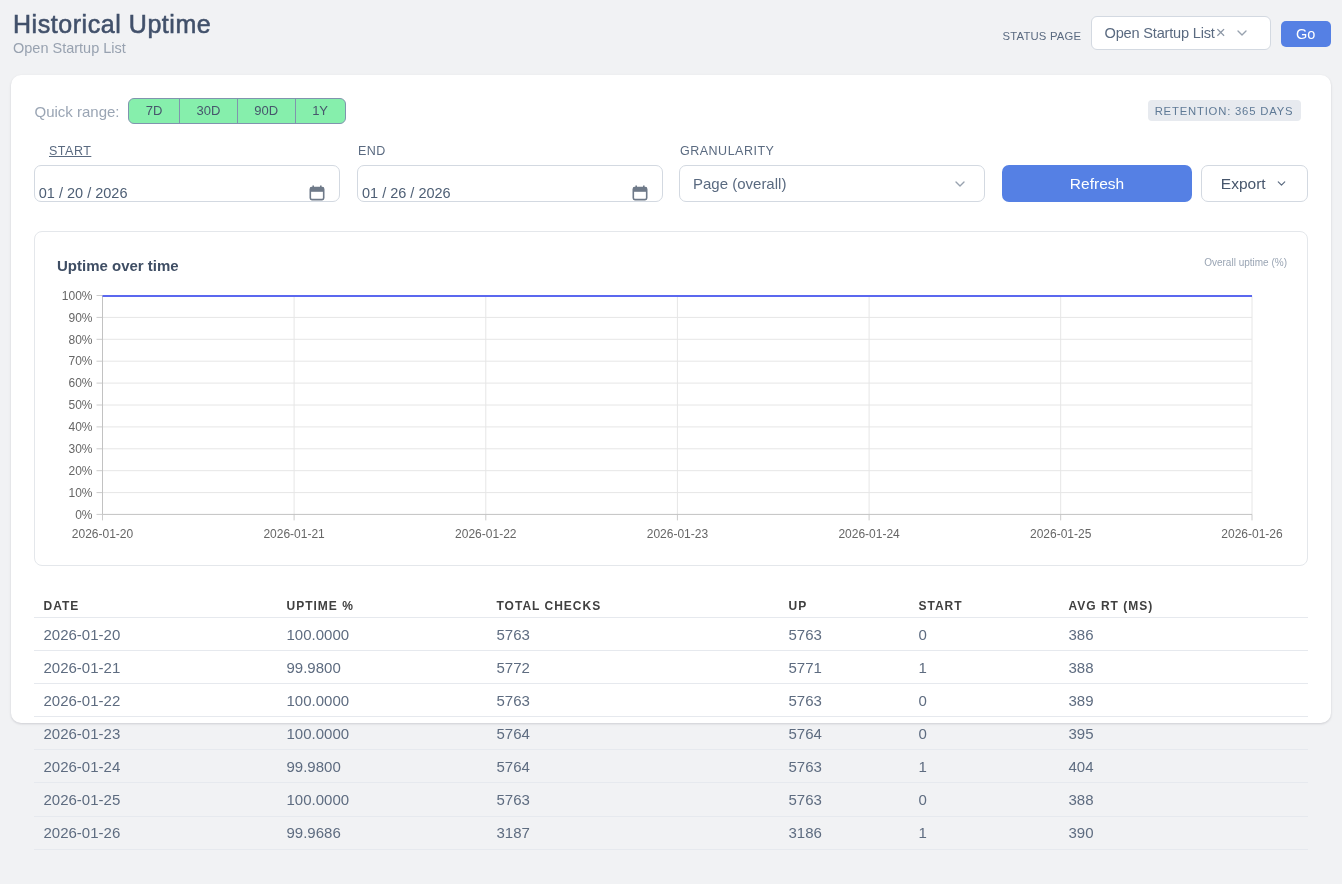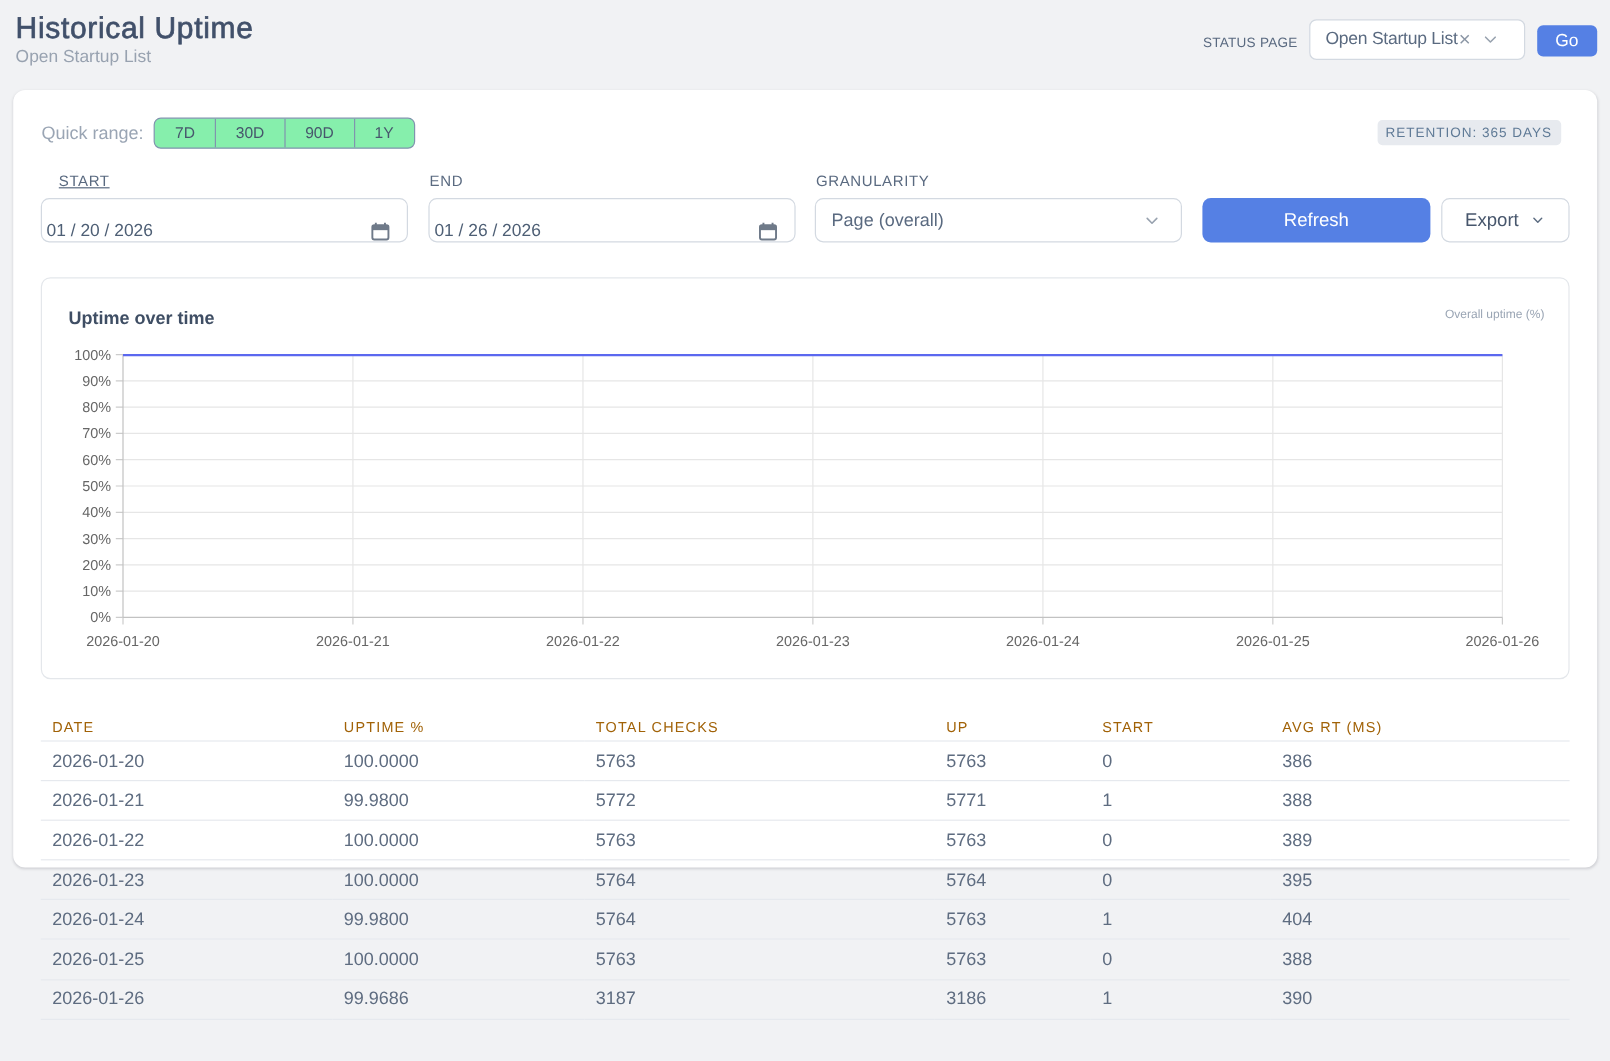--- a/index.html
+++ b/index.html
@@ -32,21 +32,21 @@
   .selectinput { width:306px; padding:0 16px 0 13px; justify-content:space-between; }
   .selectinput .dt { font-size:15px; color:#5a6a80; }
   .btn-refresh { position:absolute; left:991px; top:90px; width:190px; height:37px; background:#5580e4; border-radius:7px; color:#fff; font-size:15.5px; display:flex; align-items:center; justify-content:center; }
   .btn-export { position:absolute; left:1190px; top:90px; width:106.5px; height:37px; background:#fff; border:1px solid #d3d9e1; border-radius:7px; color:#47566c; font-size:15.5px; display:flex; align-items:center; justify-content:center; gap:9px; }
 
   .chart-card { position:absolute; left:23px; top:156px; width:1274px; height:335px; border:1px solid #e4e7eb; border-radius:8px; background:#fff; }
   .chart-title { position:absolute; left:22px; top:25px; font-size:15px; font-weight:700; color:#3f4e64; }
   .chart-right { position:absolute; right:20px; top:25px; font-size:10px; color:#9aa5b4; }
 
   table.data { position:absolute; left:22.5px; top:519.5px; width:1274px; border-collapse:collapse; table-layout:fixed; }
-  table.data th { font-size:12px; font-weight:400; color:#a16207; letter-spacing:1px; text-align:left; height:23px; vertical-align:middle; padding:0 0 0 10px; border-bottom:1px solid #e6e9ee; }
+  table.data th { font-size:12px; font-weight:700; color:#404040; letter-spacing:1px; text-align:left; height:23px; vertical-align:middle; padding:0 0 0 10px; border-bottom:1px solid #e6e9ee; }
   table.data td { font-size:15px; color:#5e6c80; text-align:left; padding:0 0 0 10px; height:33.1px; border-bottom:1px solid #e6e9ee; }
 </style>
 </head>
 <body>
 <div class="page">
   <h1>Historical Uptime</h1>
   <div class="subtitle">Open Startup List</div>
 
   <div class="sp-label">STATUS PAGE</div>
   <div class="sp-select">

